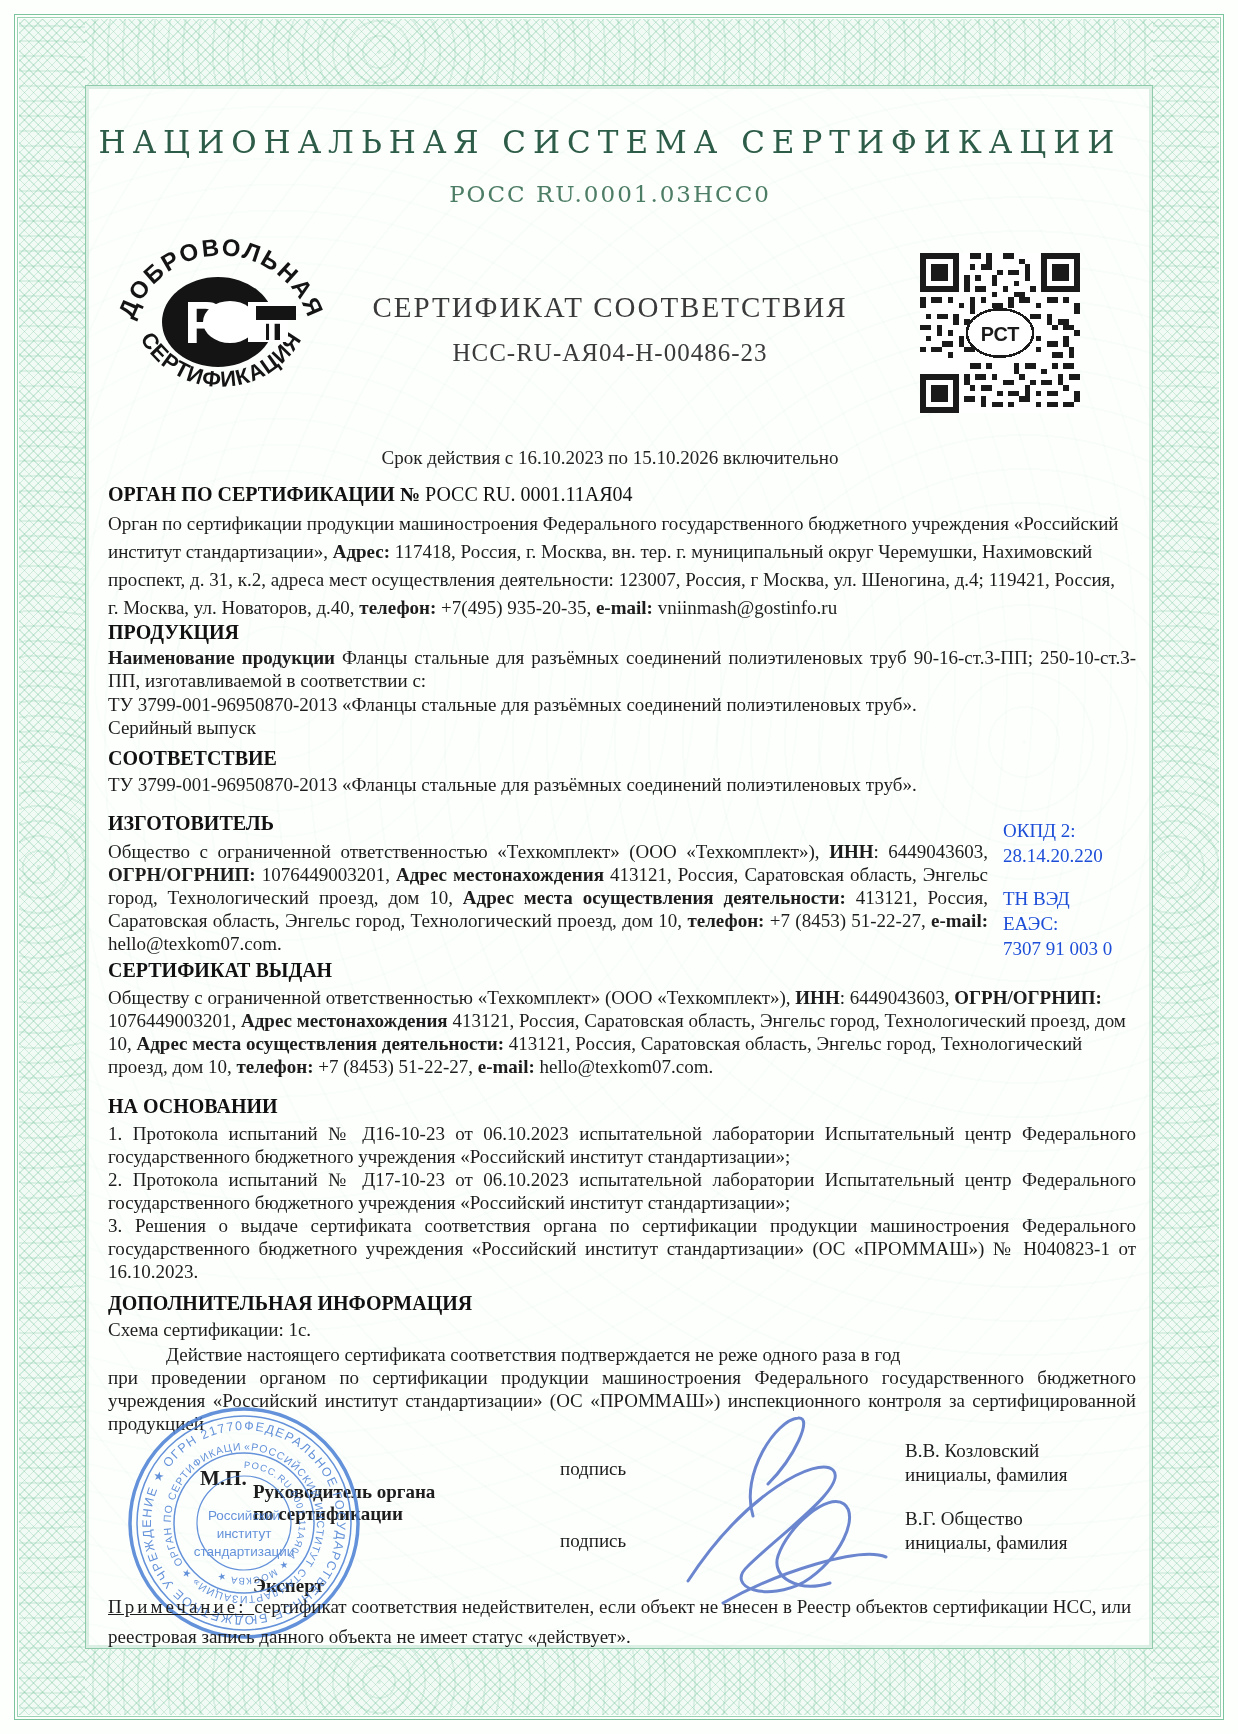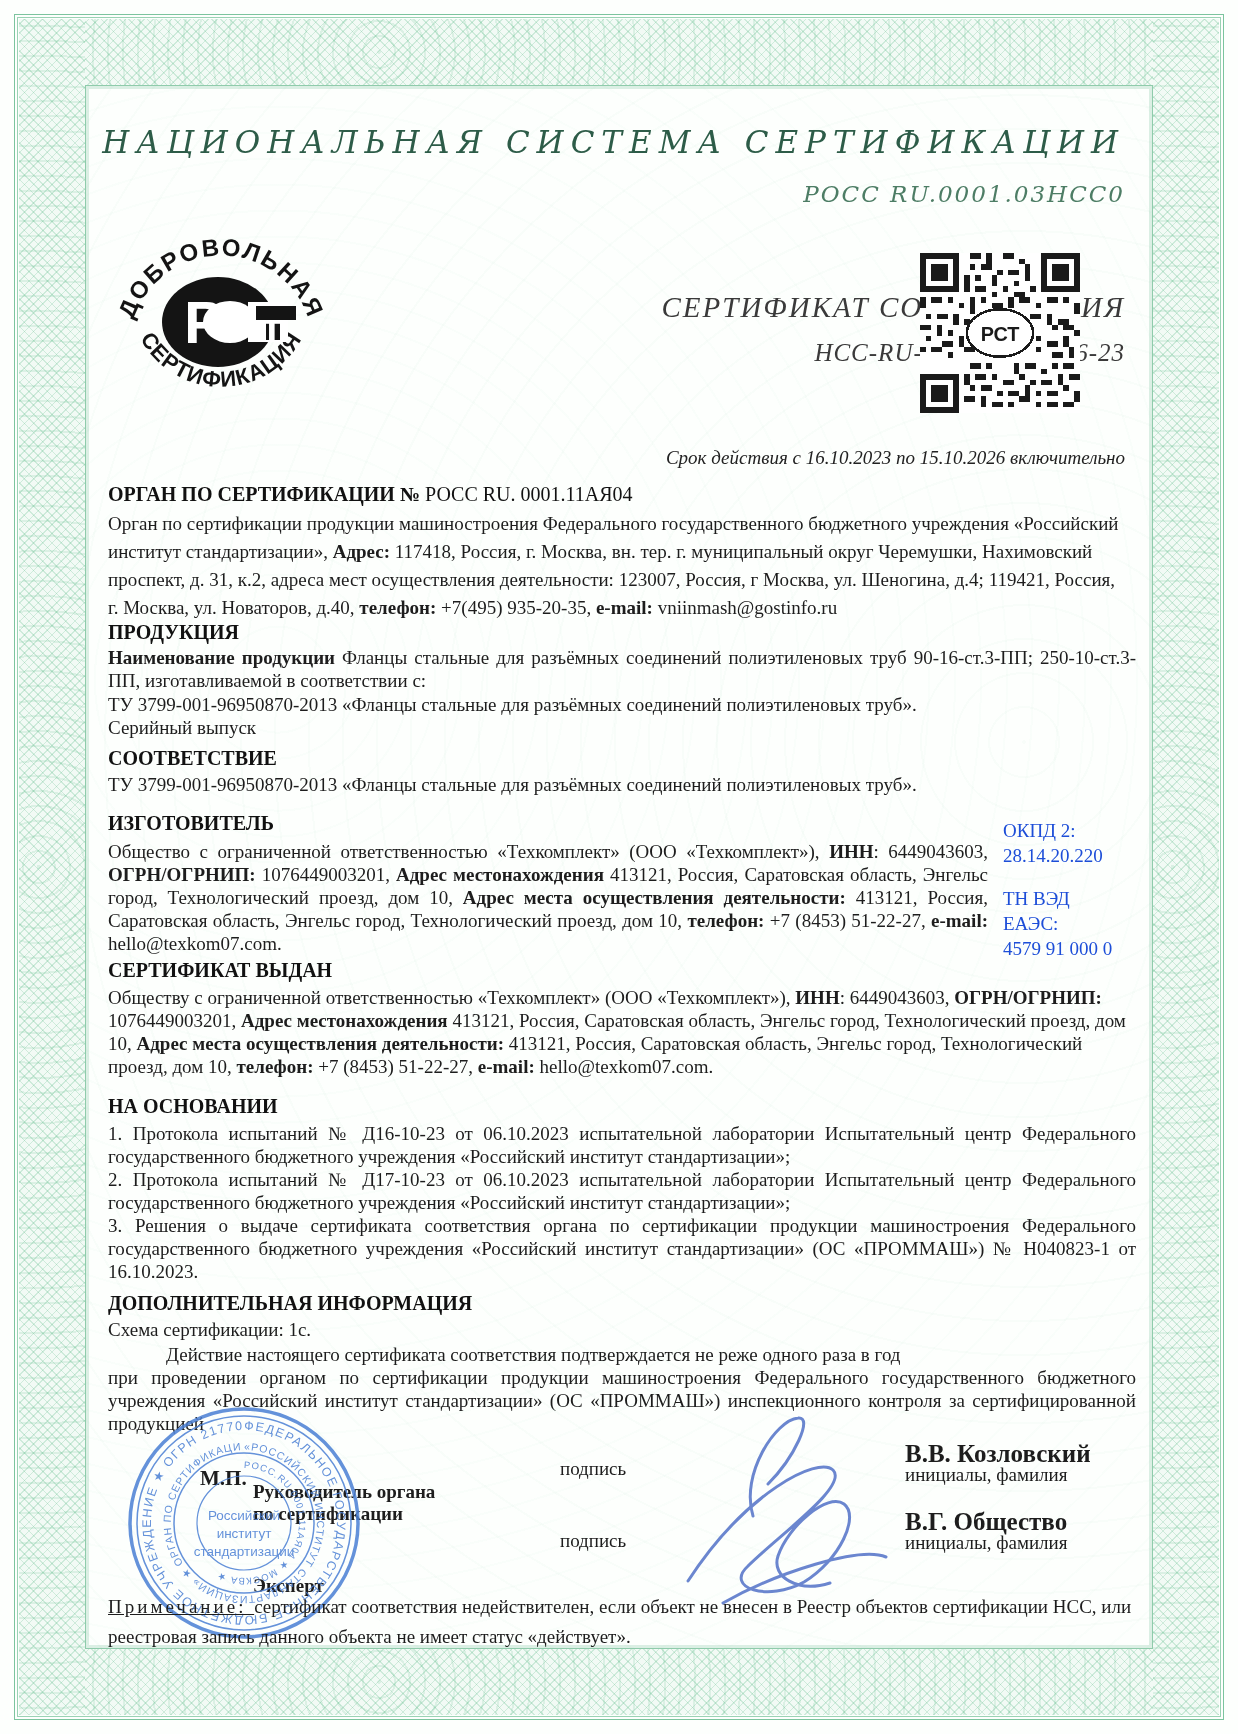--- a/index.html
+++ b/index.html
@@ -23,21 +23,21 @@
   .gband.bottom{left:19px;right:19px;bottom:19px;height:66px;}
   .gband.left{left:19px;top:19px;bottom:19px;width:66px;}
   .gband.right{right:19px;top:19px;bottom:19px;width:66px;}
   .frame-inner{position:absolute;inset:85px;border:1px solid #8fcbab;box-shadow:inset 0 0 0 3px rgba(143,203,171,.30);pointer-events:none;}
   .watermark{
     position:absolute;inset:86px;pointer-events:none;opacity:.5;
     background:
       repeating-radial-gradient(circle at 18% 38%, rgba(120,200,160,.06) 0 2px, transparent 2px 26px),
       repeating-radial-gradient(circle at 88% 42%, rgba(120,200,160,.07) 0 2px, transparent 2px 34px);
   }
-  .t-center{position:absolute;left:95px;right:113px;text-align:right;font-style:italic;}
+  .t-center{position:absolute;left:95px;right:113px;text-align:center;}
   #sys-title{top:124px;font-family:"DejaVu Serif",serif;font-size:31px;letter-spacing:7px;color:#2d5c48;}
   #sys-num{top:181px;font-family:"DejaVu Serif",serif;font-size:23px;letter-spacing:2px;color:#4d7d65;}
   #cert-title{top:291px;font-size:29px;letter-spacing:2px;color:#3a3a3a;}
   #cert-num{top:339px;font-size:25px;letter-spacing:1px;color:#3a3a3a;}
   #validity{top:447px;font-size:19px;color:#222;}
   .sec-h{position:absolute;left:108px;font-size:20px;font-weight:bold;color:#111;}
   .sec-h .normal{font-weight:normal;}
   .body-p{position:absolute;left:108px;width:1028px;font-size:19px;line-height:23px;color:#1d1d1d;}
   .just{text-align:justify;}
   .b{font-weight:bold;}
@@ -66,21 +66,21 @@
   #okpd{top:818px;}
   #tnved{top:886px;}
   
   .sig-role{position:absolute;left:253px;font-size:19px;font-weight:bold;line-height:22px;margin-top:45px;}
   #head-role{top:1436px;}
   #expert-role{top:1530px;}
   #mp{position:absolute;left:200px;top:1466px;font-size:21px;font-weight:bold;}
   .podpis{position:absolute;left:560px;font-size:19px;}
   #podpis-1{top:1458px;}
   #podpis-2{top:1530px;}
-  .sig-name{position:absolute;left:905px;font-size:25px;font-weight:bold;text-align:right;}
+  .sig-name{position:absolute;left:905px;font-size:19px;font-weight:normal;text-align:right;}
   .sig-sub{position:absolute;left:905px;font-size:19px;}
   #name-1{top:1440px;} #sub-1{top:1464px;}
   #name-2{top:1508px;} #sub-2{top:1532px;}
   #note{position:absolute;left:108px;top:1592px;width:1030px;font-size:19px;line-height:30px;}
   
   #logo{position:absolute;left:110px;top:230px;width:222px;height:178px;}
   #qr{position:absolute;left:920px;top:253px;width:160px;height:160px;}
   #stamp{position:absolute;left:123px;top:1402px;width:242px;height:242px;opacity:.85;}
   #signature{position:absolute;left:628px;top:1396px;width:300px;height:215px;}
 </style>
@@ -155,21 +155,21 @@
   <div class="sec-h" id="manu-h">ИЗГОТОВИТЕЛЬ</div>
   <div class="body-p just" id="manu-body"><span class="">Общество с ограниченной ответственностью «Техкомплект» (ООО «Техкомплект»), </span><span class="b ">ИНН</span><span class="">: 6449043603, </span><span class="b ">ОГРН/ОГРНИП:</span><span class=""> 1076449003201, </span><span class="b ">Адрес местонахождения</span><span class=""> 413121, Россия, Саратовская область, Энгельс город, Технологический проезд, дом 10, </span><span class="b ">Адрес места осуществления деятельности:</span><span class=""> 413121, Россия, Саратовская область, Энгельс город, Технологический проезд, дом 10, </span><span class="b ">телефон:</span><span class=""> +7 (8453) 51-22-27, </span><span class="b ">e-mail:</span><span class=""> hello@texkom07.com.</span></div>
 
   <div class="side-col" id="okpd">
     <div>ОКПД 2:</div>
     <div>28.14.20.220</div>
   </div>
   <div class="side-col" id="tnved">
     <div>ТН ВЭД</div>
     <div>ЕАЭС:</div>
-    <div>4579 91 000 0</div>
+    <div>7307 91 003 0</div>
   </div>
 
   <div class="sec-h" id="vydan-h">СЕРТИФИКАТ ВЫДАН</div>
   <div class="body-p" id="vydan-body"><span class="">Обществу с ограниченной ответственностью «Техкомплект» (ООО «Техкомплект»), </span><span class="b ">ИНН</span><span class="">: 6449043603, </span><span class="b ">ОГРН/ОГРНИП:</span><span class=""> 1076449003201, </span><span class="b ">Адрес местонахождения</span><span class=""> 413121, Россия, Саратовская область, Энгельс город, Технологический проезд, дом 10, </span><span class="b ">Адрес места осуществления деятельности:</span><span class=""> 413121, Россия, Саратовская область, Энгельс город, Технологический проезд, дом 10, </span><span class="b ">телефон:</span><span class=""> +7 (8453) 51-22-27, </span><span class="b ">e-mail:</span><span class=""> hello@texkom07.com.</span></div>
 
   <div class="sec-h" id="basis-h">НА ОСНОВАНИИ</div>
   <div class="body-p just" id="basis-1">1. Протокола испытаний № Д16-10-23 от 06.10.2023 испытательной лаборатории Испытательный центр Федерального государственного бюджетного учреждения «Российский институт стандартизации»;</div>
   <div class="body-p just" id="basis-2">2. Протокола испытаний № Д17-10-23 от 06.10.2023 испытательной лаборатории Испытательный центр Федерального государственного бюджетного учреждения «Российский институт стандартизации»;</div>
   <div class="body-p just" id="basis-3">3. Решения о выдаче сертификата соответствия органа по сертификации продукции машиностроения Федерального государственного бюджетного учреждения «Российский институт стандартизации» (ОС «ПРОММАШ») № Н040823-1 от 16.10.2023.</div>
 

